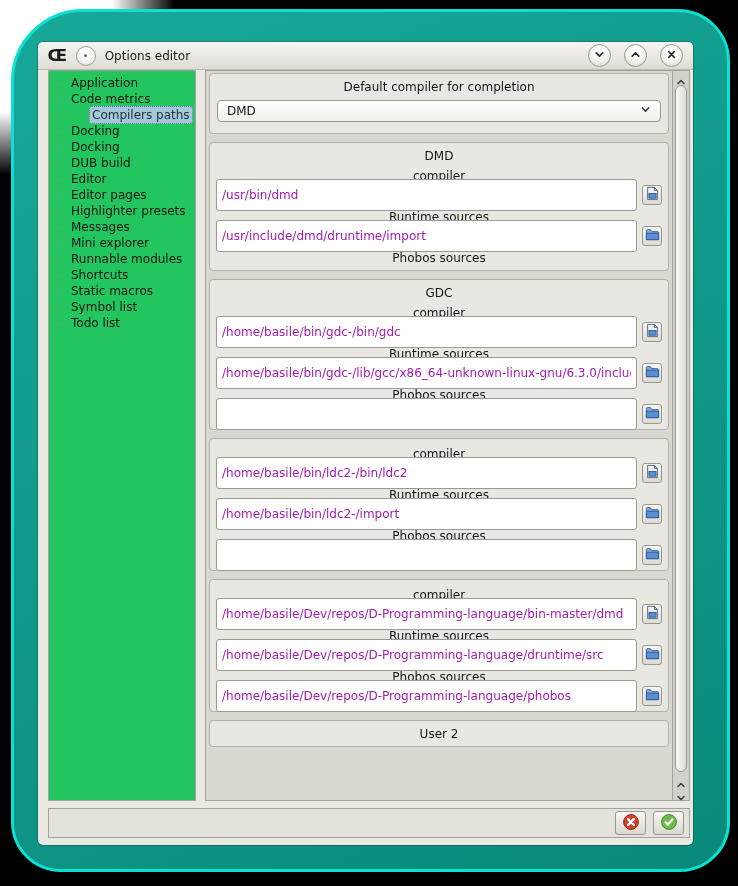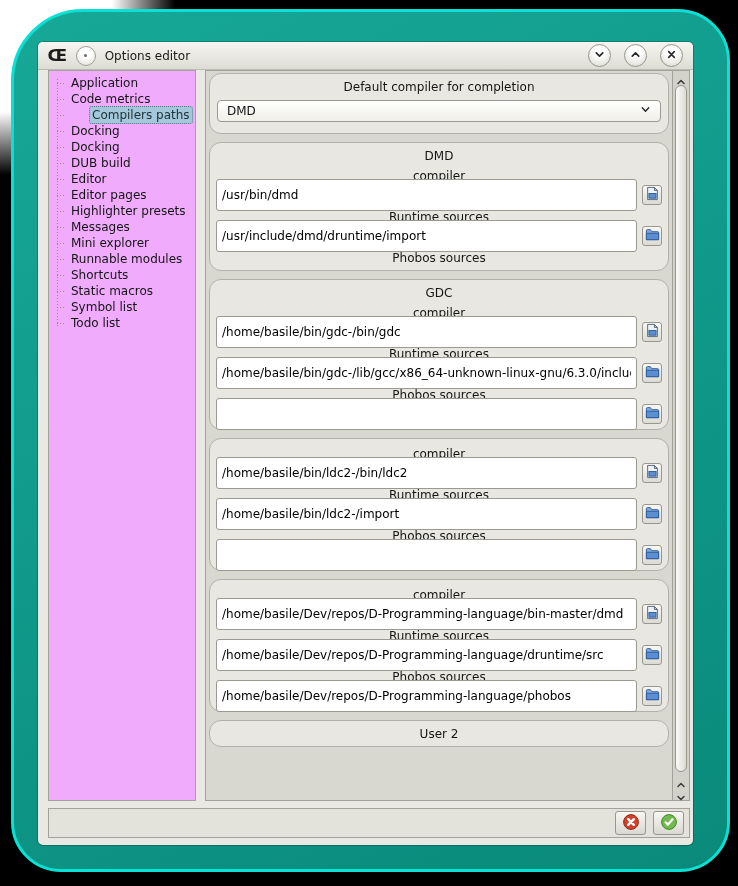--- a/index.html
+++ b/index.html
@@ -19,40 +19,40 @@
   .menu-btn{width:20px;height:20px;border-radius:50%;border:1px solid #a19f95;box-sizing:border-box;
     background:radial-gradient(circle at 50% 32%,#ffffff 0 35%,#dcdad1 100%);display:grid;place-items:center;}
   .menu-btn .dot{width:3px;height:3px;border-radius:50%;background:#6b6b64;}
   .title{font-size:12px;color:#1a1a1a;}
   .controls{margin-left:auto;display:flex;gap:13px;align-items:center;}
   .wbtn{width:23px;height:23px;border-radius:50%;border:1px solid #98978d;box-sizing:border-box;
     background:radial-gradient(circle at 50% 30%,#ffffff 0 30%,#d7d6ce 100%);
     display:grid;place-items:center;cursor:pointer;}
   
   .wbody{position:absolute;left:10px;top:28px;width:642px;height:731px;display:flex;}
-  .sidebar{width:148px;background:#f0abfc;border:1px solid #a3a29a;box-sizing:border-box;overflow:hidden;}
+  .sidebar{width:148px;background:#22c55e;border:1px solid #a3a29a;box-sizing:border-box;overflow:hidden;}
   .tree{position:relative;padding:4px 0 0 0;font-size:12px;}
   .tree-line{position:absolute;left:8px;top:8px;width:1px;
     background:repeating-linear-gradient(#90908a 0 1px,transparent 1px 3px);}
   .titem{height:16px;line-height:16px;display:flex;align-items:center;padding-left:8px;white-space:nowrap;cursor:default;}
   .titem .dash{width:8px;height:1px;margin-right:3px;
     background:repeating-linear-gradient(90deg,#90908a 0 1px,transparent 1px 3px);}
   .titem .lbl{padding:0 2px;border-radius:3px;border:1px solid transparent;}
   .titem.sel .lbl{background:#a4c8da;border:1px dotted #54778a;color:#20333c;margin-left:21px;}
   .splitter{width:9px;}
   .main{flex:1;border:1px solid #a3a29a;box-sizing:border-box;background:#d8d7d0;display:flex;}
   .scrollview{flex:1;overflow:hidden;padding:2px 2px 0 2px;}
   
-  .group{background:#e8e7e1;border:1px solid #b2b1a9;border-radius:12px;margin:0 1px 8px 1px;
+  .group{background:#e8e7e1;border:1px solid #b2b1a9;border-radius:4px;margin:0 1px 8px 1px;
     padding:3px 3px 4px 3px;}
   .gtitle{text-align:center;font-size:12px;height:16px;line-height:16px;margin-top:2px;}
   .flabel{text-align:center;font-size:12px;height:16px;line-height:16px;margin-top:4px;}
   .frow{display:flex;gap:5px;height:20px;margin:1px 3px 1px 3px;align-items:center;}
   .frow input{flex:1;height:32px;box-sizing:border-box;border:1px solid #9b9a92;border-radius:3px;
-    background:#ffffff;padding:12px 5px;font:12px "DejaVu Sans",sans-serif;color:#000000;outline:none;
+    background:#ffffff;padding:12px 5px;font:12px "DejaVu Sans",sans-serif;color:#a21caf;outline:none;
     white-space:nowrap;overflow:hidden;}
   .ibtn{width:20px;height:20px;box-sizing:border-box;border:1px solid #98978f;border-radius:3px;
     background:linear-gradient(#f8f7f3,#dcdbd3);display:grid;place-items:center;cursor:pointer;padding:0;}
   .crow{display:flex;height:22px;margin:5px 4px 7px 4px;}
   .combo{flex:1;height:22px;box-sizing:border-box;border:1px solid #9b9a92;border-radius:4px;
     background:linear-gradient(#ffffff,#f0efe9);display:flex;align-items:center;padding:0 9px;
     font-size:12px;cursor:pointer;}
   .combo .cval{flex:1;}
   
   .vscroll{width:17px;border-left:1px solid #a3a29a;box-sizing:border-box;background:#d2d1ca;

